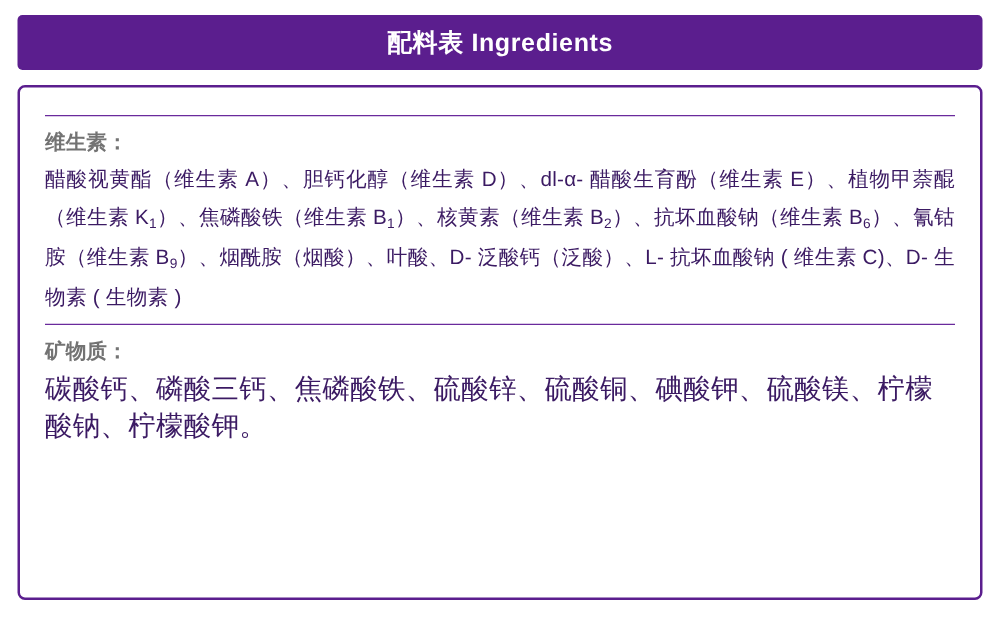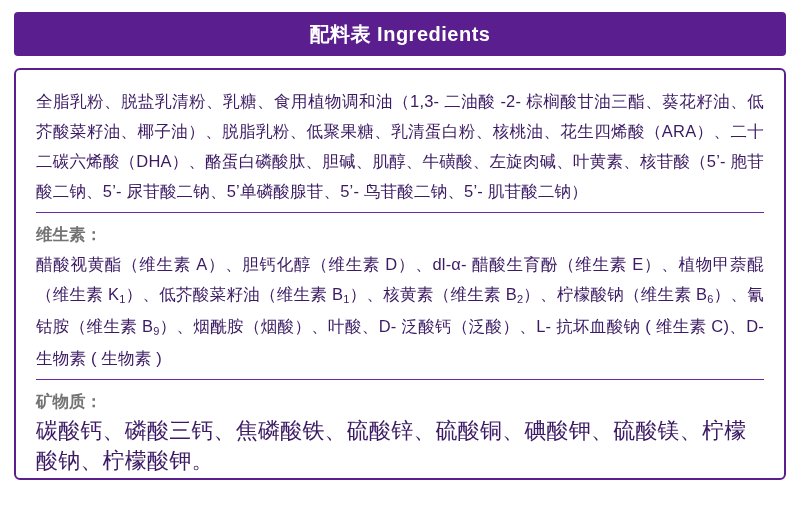--- a/index.html
+++ b/index.html
@@ -87,27 +87,26 @@
 <body>
 
 <div class="page">
 
   <div class="header-bar">
     <span>配料表 Ingredients</span>
   </div>
 
   <div class="panel">
 
-    <p class="para">全脂乳粉、脱盐乳清粉、乳糖、食用植物调和油（1,3- 二油酸 -2- 棕榈酸甘油三酯、葵花籽油、低芥酸菜籽油、椰子油）、脱脂乳粉、低聚果糖、乳清蛋白粉、核桃油、花生四烯酸（ARA）、二十二碳六烯酸（DHA）、酪蛋白磷酸肽、胆碱、肌醇、牛磺酸、左旋肉碱、叶黄素、核苷酸（5’- 胞苷酸二钠、5’- 尿苷酸二钠、5’单磷酸腺苷、5’- 鸟苷酸二钠、5’- 肌苷酸二钠）</p>
 
     <hr class="divider">
 
     <p class="section-title">维生素：</p>
 
-    <p class="sub-para"><span>醋酸视黄酯（维生素 A）、胆钙化醇（维生素 D）、dl-α- 醋酸生育酚（维生素 E）、植物甲萘醌（维生素 K</span><sub>1</sub><span>）、低芥酸菜籽油（维生素 B</span><sub>1</sub><span>）、核黄素（维生素 B</span><sub>2</sub><span>）、柠檬酸钠（维生素 B</span><sub>6</sub><span>）、氰钴胺（维生素 B</span><sub>9</sub><span>）、烟酰胺（烟酸）、叶酸、D- 泛酸钙（泛酸）、L- 抗坏血酸钠 ( 维生素 C)、D- 生物素 ( 生物素 )</span></p>
+    <p class="sub-para"><span>醋酸视黄酯（维生素 A）、胆钙化醇（维生素 D）、dl-α- 醋酸生育酚（维生素 E）、植物甲萘醌（维生素 K</span><sub>1</sub><span>）、焦磷酸铁（维生素 B</span><sub>1</sub><span>）、核黄素（维生素 B</span><sub>2</sub><span>）、抗坏血酸钠（维生素 B</span><sub>6</sub><span>）、氰钴胺（维生素 B</span><sub>9</sub><span>）、烟酰胺（烟酸）、叶酸、D- 泛酸钙（泛酸）、L- 抗坏血酸钠 ( 维生素 C)、D- 生物素 ( 生物素 )</span></p>
 
     <hr class="divider">
 
     <p class="section-title">矿物质：</p>
 
     <p class="mineral-para">碳酸钙、磷酸三钙、焦磷酸铁、硫酸锌、硫酸铜、碘酸钾、硫酸镁、柠檬酸钠、柠檬酸钾。</p>
 
   </div>
 </div>
 

